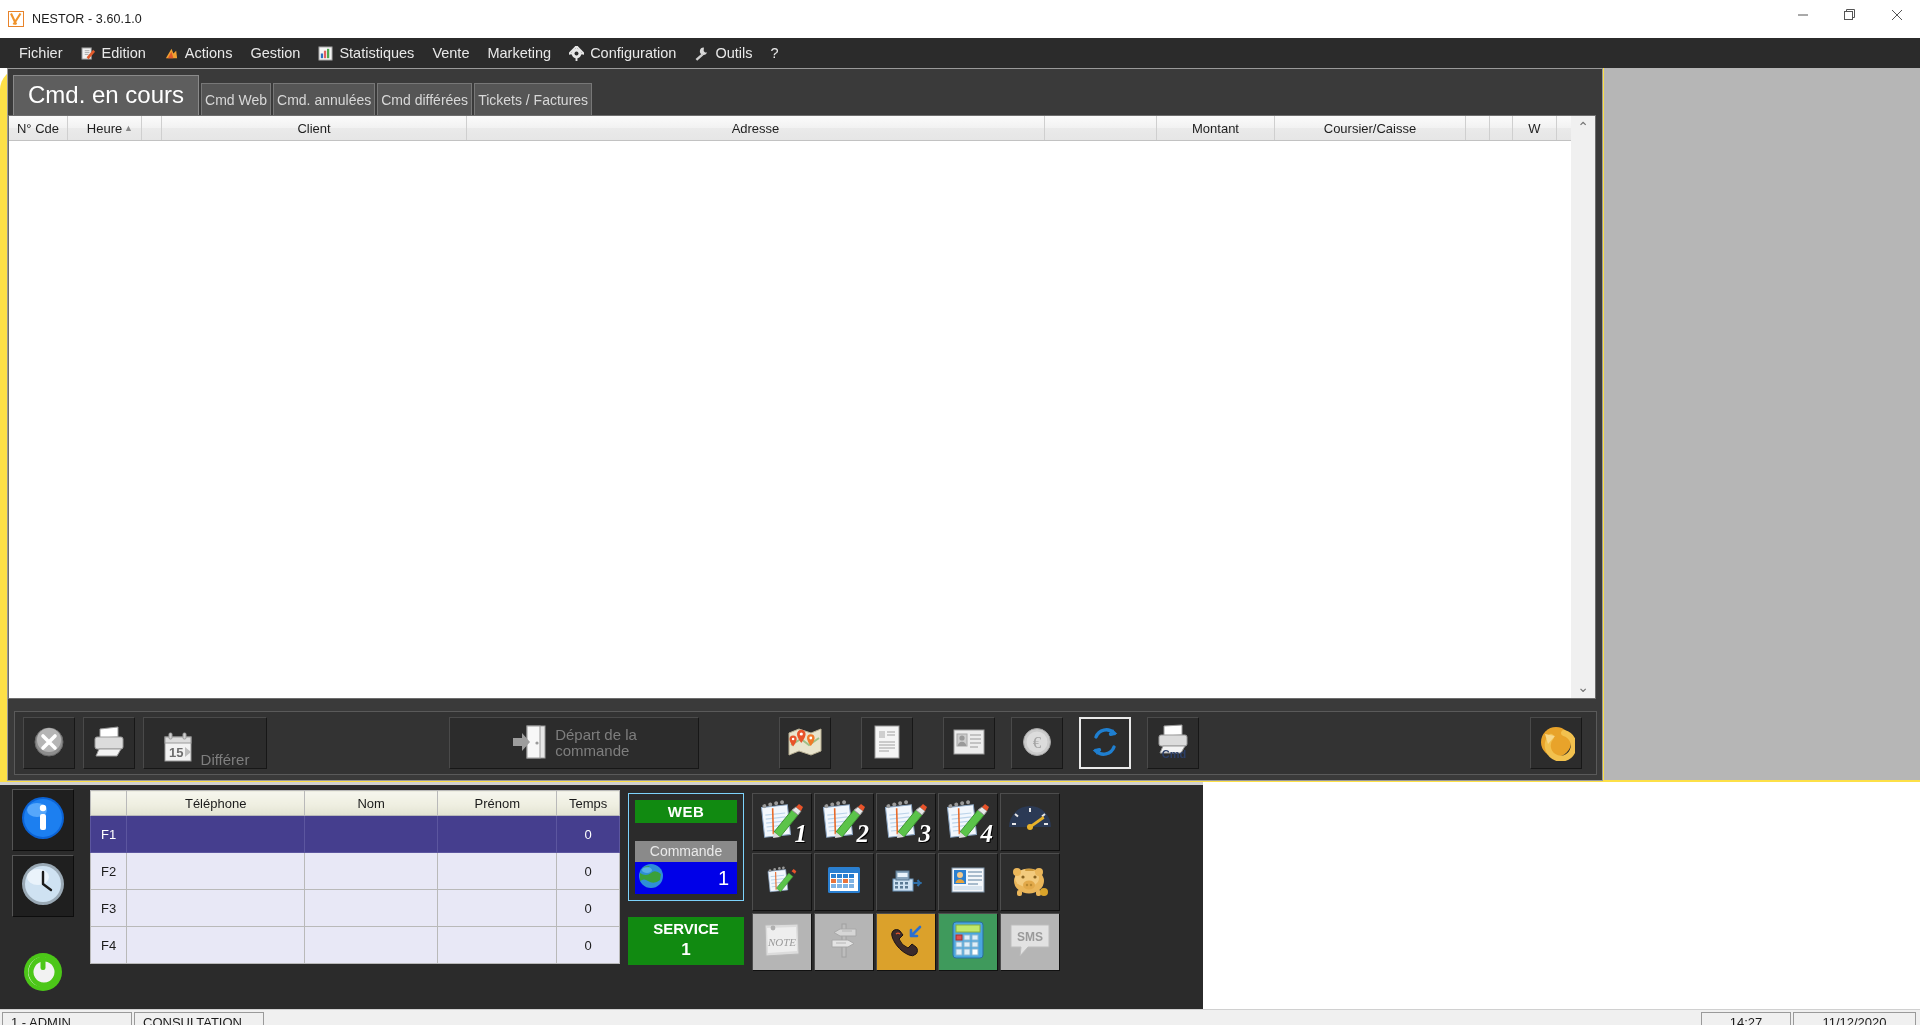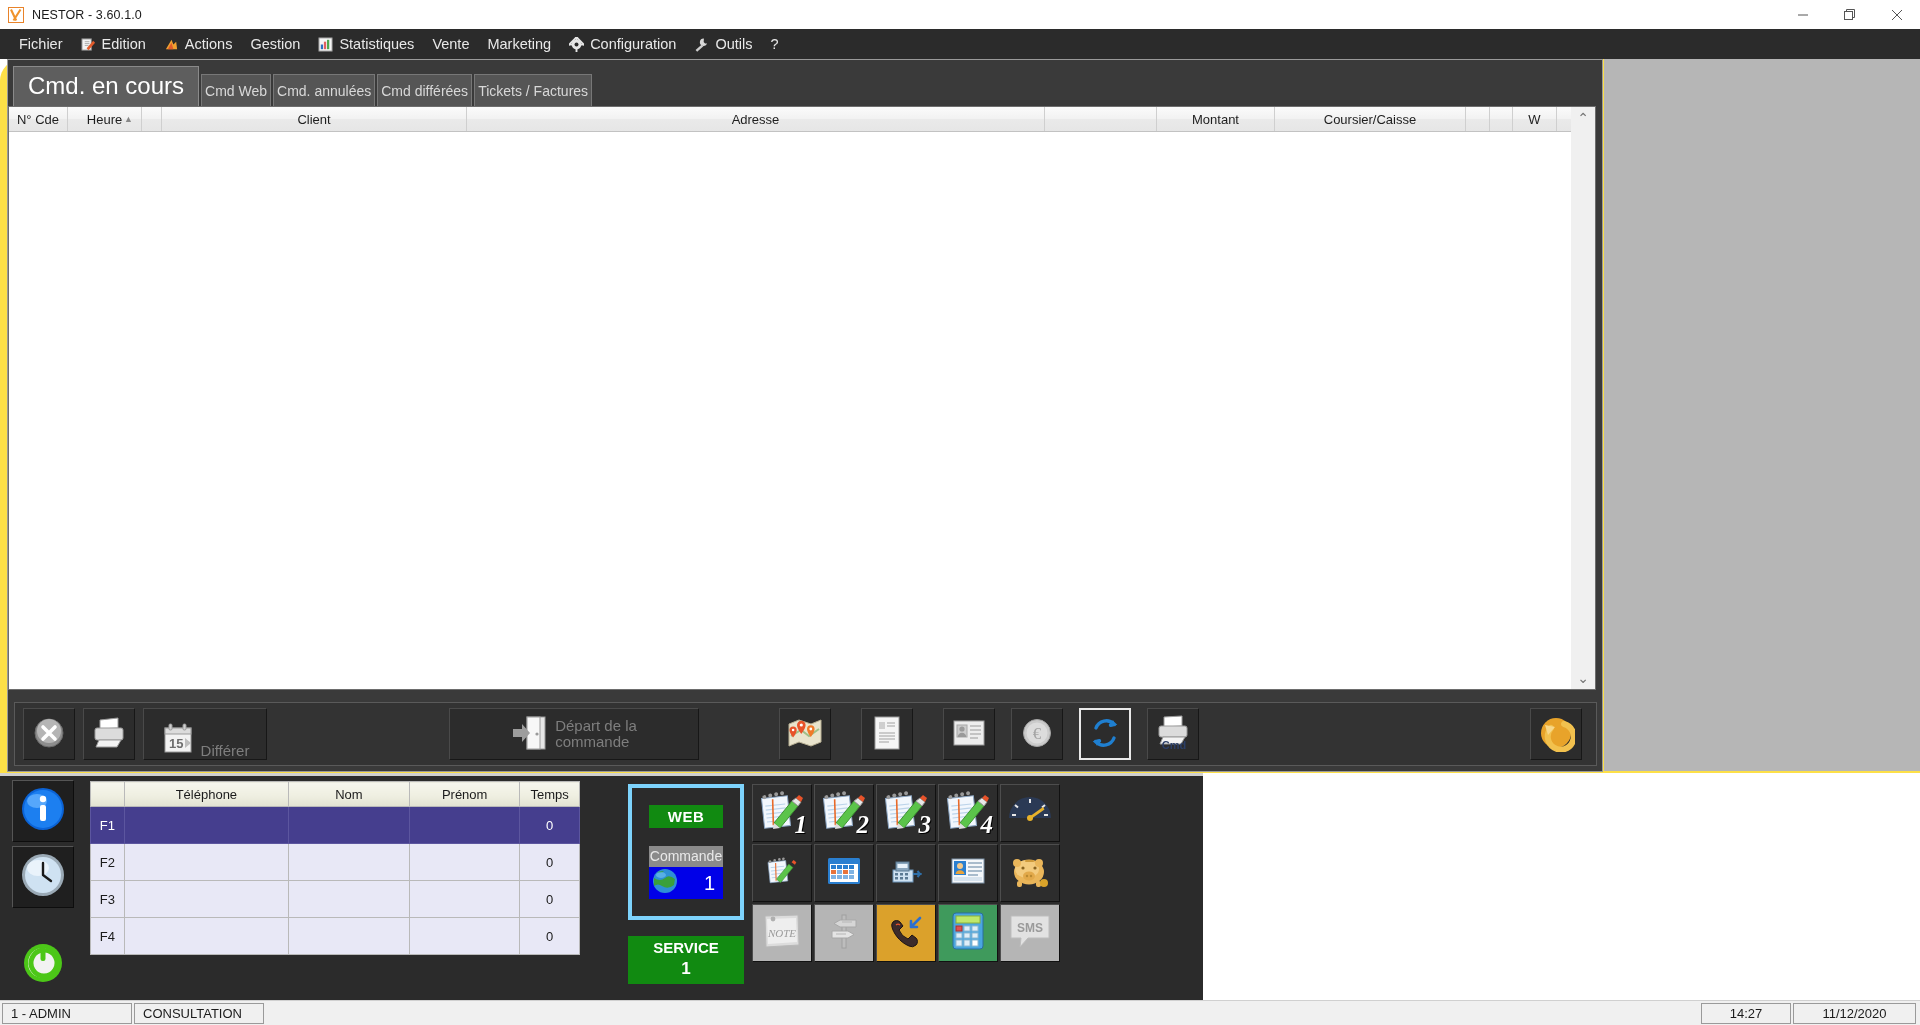--- a/index.html
+++ b/index.html
@@ -5,21 +5,21 @@
   * { box-sizing: border-box; margin: 0; padding: 0; }
   html, body {
     width: 1920px; height: 1025px;
     overflow: hidden;
     font-family: "Liberation Sans", sans-serif;
     background: #ffffff;
   }
 
   
   .titlebar {
-    height: 29px; width: 100%;
+    height: 38px; width: 100%;
     background: #ffffff;
     display: flex; align-items: center;
     position: relative;
     text-align: right;
   }
   .app-icon {
     width: 16px; height: 16px; margin-left: 8px; margin-right: 8px;
     position: relative; flex: none;
   }
   .app-icon svg { display: block; }
@@ -195,21 +195,21 @@
     border-top-color: #555; border-left-color: #555;
     display: flex; align-items: center; justify-content: center;
   }
   .side-btn.plain { background: transparent; border: none; }
 
   
   .caller-wrap {
     width: 535px; padding: 5px 0 0 5px;
   }
   .caller-table {
-    width: 490px;
+    width: 530px;
     border-collapse: collapse;
     border: 1px solid #9a9a9a;
     background: #e8e8f6;
     font-size: 13px;
   }
   .caller-table th {
     background: linear-gradient(to bottom,#f6f6ee 0%,#eeeee0 60%,#e2e2d2 100%);
     border: 1px solid #b9b9b9;
     color: #1b1b1b;
     font-weight: normal;
@@ -229,23 +229,23 @@
   .c-nom  { width: 132px; }
   .c-pre  { width: 118px; }
   .c-tmp  { width: 62px; }
 
   
   .ws-panel {
     width: 116px; margin-left: 8px; padding-top: 8px;
     display: flex; flex-direction: column; gap: 6px;
   }
   .ws-box {
-    border: 4px solid #7dd3fc;
+    border: 1px solid #7dd3fc;
     background: #2b2b2b;
-    padding: 17px;
+    padding: 6px;
   }
   .ws-web {
     background: #118a11; color: #ffffff;
     text-align: center; font-size: 15px; font-weight: bold;
     height: 23px; line-height: 23px; letter-spacing: .5px;
   }
   .ws-cmdlabel {
     background: #8a8a8a; color: #e9e9e9;
     text-align: center; font-size: 14px;
     height: 21px; line-height: 21px;

